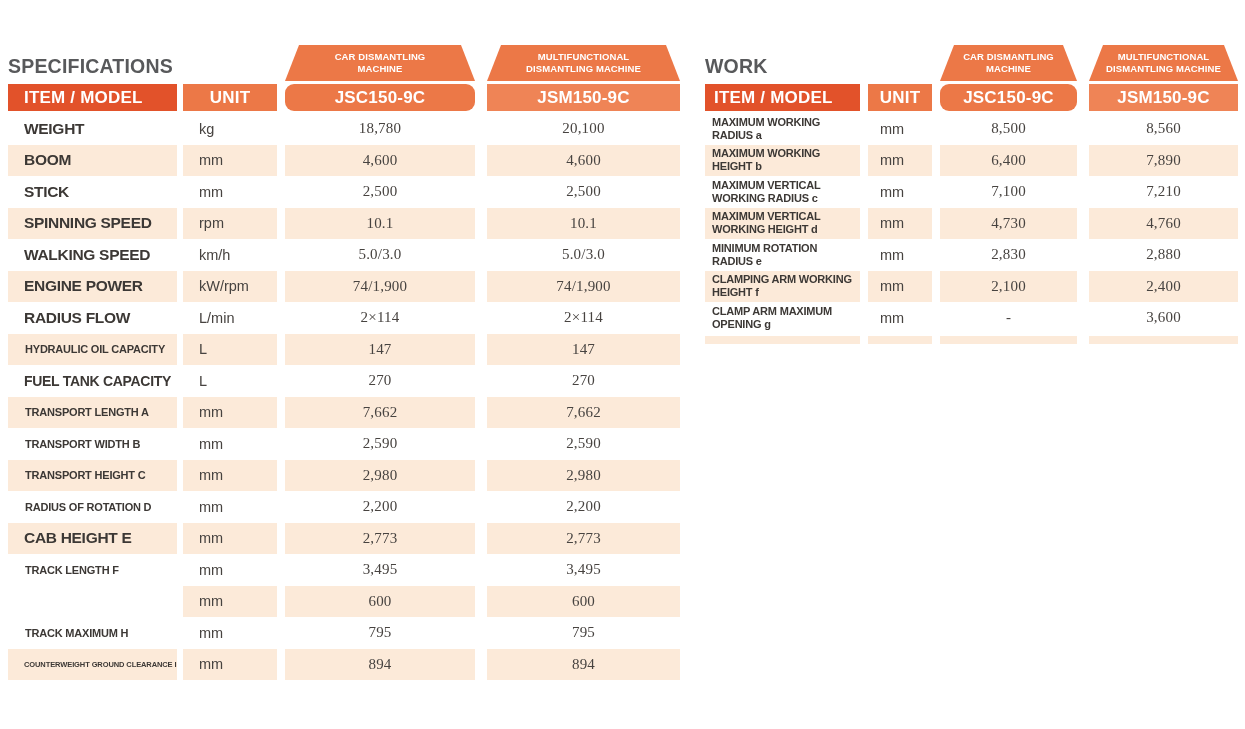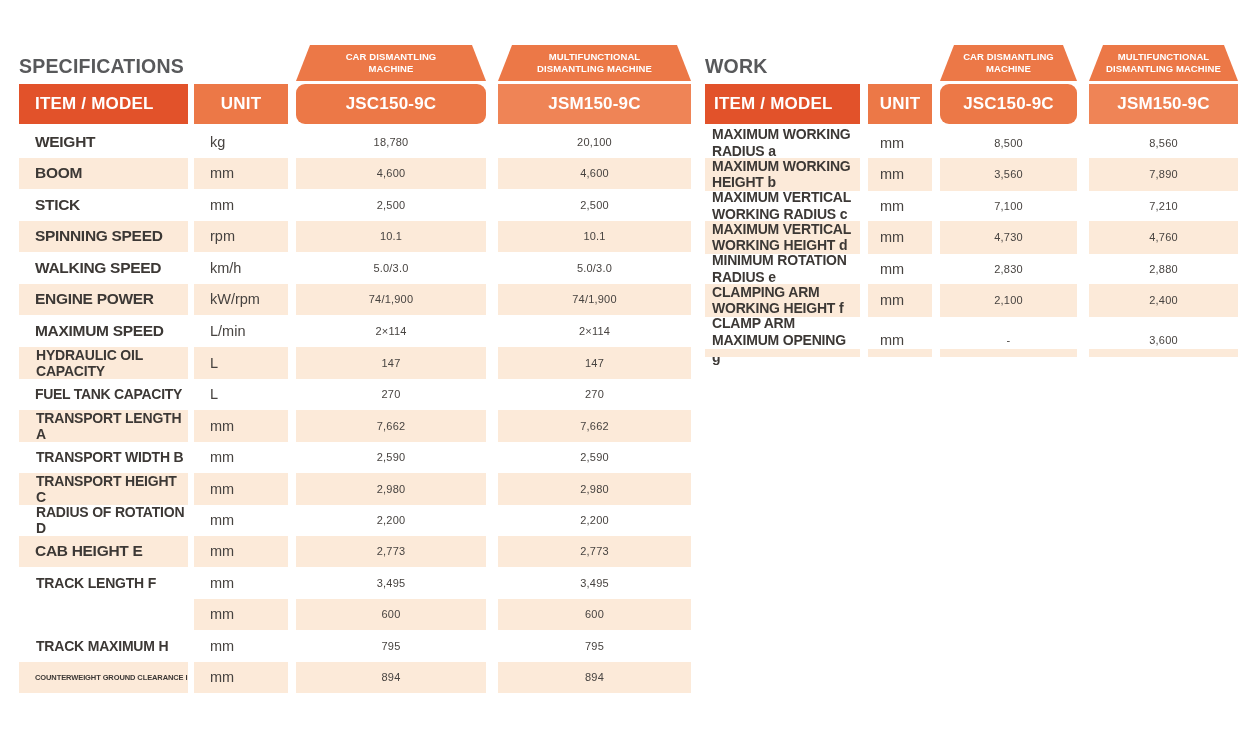--- a/index.html
+++ b/index.html
@@ -2,21 +2,21 @@
 <html style="--deep-orange: #e2522a; --medium-orange: #ec7847; --light-orange: #ef8456; --peach: #fcead9; --title-gray: #58595b; --text-dark: #3c3835; --value-dark: #474340;"><head>
 <meta charset="utf-8">
 <style>
   html,body{margin:0;padding:0;}
   body{
     width:1245px;height:729px;position:relative;background:#ffffff;
     font-family:"Liberation Sans","DejaVu Sans",sans-serif;
     -webkit-font-smoothing:antialiased;
   }
   .tbl{position:absolute;top:45px;}
-  .spec{left:19px;width:672px;}
+  .spec{left:8px;width:672px;}
   .work{left:705px;width:533px;}
 
   .tabrow{position:relative;height:36px;margin-bottom:3px;}
   .title{
     position:absolute;left:0;bottom:3px;
     font-size:19.5px;font-weight:bold;color:var(--title-gray);
     letter-spacing:0.2px;white-space:nowrap;
   }
   .tab{
     position:absolute;top:0;height:36px;
@@ -29,42 +29,42 @@
   .spec .tab1{left:277px;width:190px;}
   .spec .tab2{left:479px;width:193px;}
   .work .tab1{left:235px;width:137px;}
   .work .tab2{left:384px;width:149px;}
 
   .grid{display:grid;}
   .spec .grid{grid-template-columns:169px 6px 94px 8px 190px 12px 193px;}
   .work .grid{grid-template-columns:155px 8px 64px 8px 137px 12px 149px;}
   .c1{grid-column:1}.c3{grid-column:3}.c5{grid-column:5}.c7{grid-column:7}
 
-  .hrow{height:40px;margin-bottom:2px;}
+  .hrow{height:27px;margin-bottom:2px;}
   .hcell{display:flex;align-items:center;color:#fff;font-weight:bold;font-size:17px;letter-spacing:0.2px;}
   .hcell.hitem{background:var(--deep-orange);padding-left:16px;}
   .work .hcell.hitem{padding-left:9px;}
   .hcell.hunit{background:var(--medium-orange);justify-content:center;}
   .hcell.hm1{background:var(--medium-orange);justify-content:center;border-radius:9px;}
   .hcell.hm2{background:var(--light-orange);justify-content:center;}
 
   .trow{height:31.5px;}
   .trow .cell{display:flex;align-items:center;}
   .peach .cell{background:var(--peach);}
 
   .cell.item{color:var(--text-dark);font-weight:bold;padding-left:16px;}
   .spec .cell.item.lg{font-size:15.5px;letter-spacing:-0.3px;}
   .spec .cell.item.md{font-size:14px;letter-spacing:-0.3px;}
-  .spec .cell.item.sm{font-size:14px;letter-spacing:-0.2px;padding-left:17px;}
+  .spec .cell.item.sm{font-size:11px;letter-spacing:-0.2px;padding-left:17px;}
   .spec .cell.item.xs{font-size:7.5px;letter-spacing:-0.1px;}
-  .work .cell.item{padding-left:7px;font-size:14px;letter-spacing:-0.2px;line-height:1.2;padding-right:4px;}
+  .work .cell.item{padding-left:7px;font-size:11px;letter-spacing:-0.2px;line-height:1.2;padding-right:4px;}
 
   .cell.unit{color:var(--value-dark);font-size:14.5px;padding-left:16px;}
   .work .cell.unit{padding-left:12px;}
-  .cell.val{color:var(--value-dark);font-size:11px;justify-content:center;letter-spacing:0.2px;}
+  .cell.val{color:var(--value-dark);font-size:15px;justify-content:center;letter-spacing:0.2px;font-family:Liberation Serif, serif;}
 
   .strip{height:8px;margin-top:2px;}
 </style>
 </head>
 <body>
 
 <div class="tbl spec">
   <div class="tabrow">
     <div class="title">SPECIFICATIONS</div>
     <div class="tab tab1">
@@ -113,21 +113,21 @@
         <div class="cell val c5">5.0/3.0</div>
         <div class="cell val c7">5.0/3.0</div>
       </div>
       <div class="grid trow peach">
         <div class="cell item lg c1">ENGINE POWER</div>
         <div class="cell unit c3">kW/rpm</div>
         <div class="cell val c5">74/1,900</div>
         <div class="cell val c7">74/1,900</div>
       </div>
       <div class="grid trow plain">
-        <div class="cell item lg c1">MAXIMUM SPEED</div>
+        <div class="cell item lg c1">RADIUS FLOW</div>
         <div class="cell unit c3">L/min</div>
         <div class="cell val c5">2×114</div>
         <div class="cell val c7">2×114</div>
       </div>
       <div class="grid trow peach">
         <div class="cell item sm c1">HYDRAULIC OIL CAPACITY</div>
         <div class="cell unit c3">L</div>
         <div class="cell val c5">147</div>
         <div class="cell val c7">147</div>
       </div>
@@ -214,21 +214,21 @@
   <div>
       <div class="grid trow plain">
         <div class="cell item  c1">MAXIMUM WORKING RADIUS a</div>
         <div class="cell unit c3">mm</div>
         <div class="cell val c5">8,500</div>
         <div class="cell val c7">8,560</div>
       </div>
       <div class="grid trow peach">
         <div class="cell item  c1">MAXIMUM WORKING HEIGHT b</div>
         <div class="cell unit c3">mm</div>
-        <div class="cell val c5">3,560</div>
+        <div class="cell val c5">6,400</div>
         <div class="cell val c7">7,890</div>
       </div>
       <div class="grid trow plain">
         <div class="cell item  c1">MAXIMUM VERTICAL WORKING RADIUS c</div>
         <div class="cell unit c3">mm</div>
         <div class="cell val c5">7,100</div>
         <div class="cell val c7">7,210</div>
       </div>
       <div class="grid trow peach">
         <div class="cell item  c1">MAXIMUM VERTICAL WORKING HEIGHT d</div>

